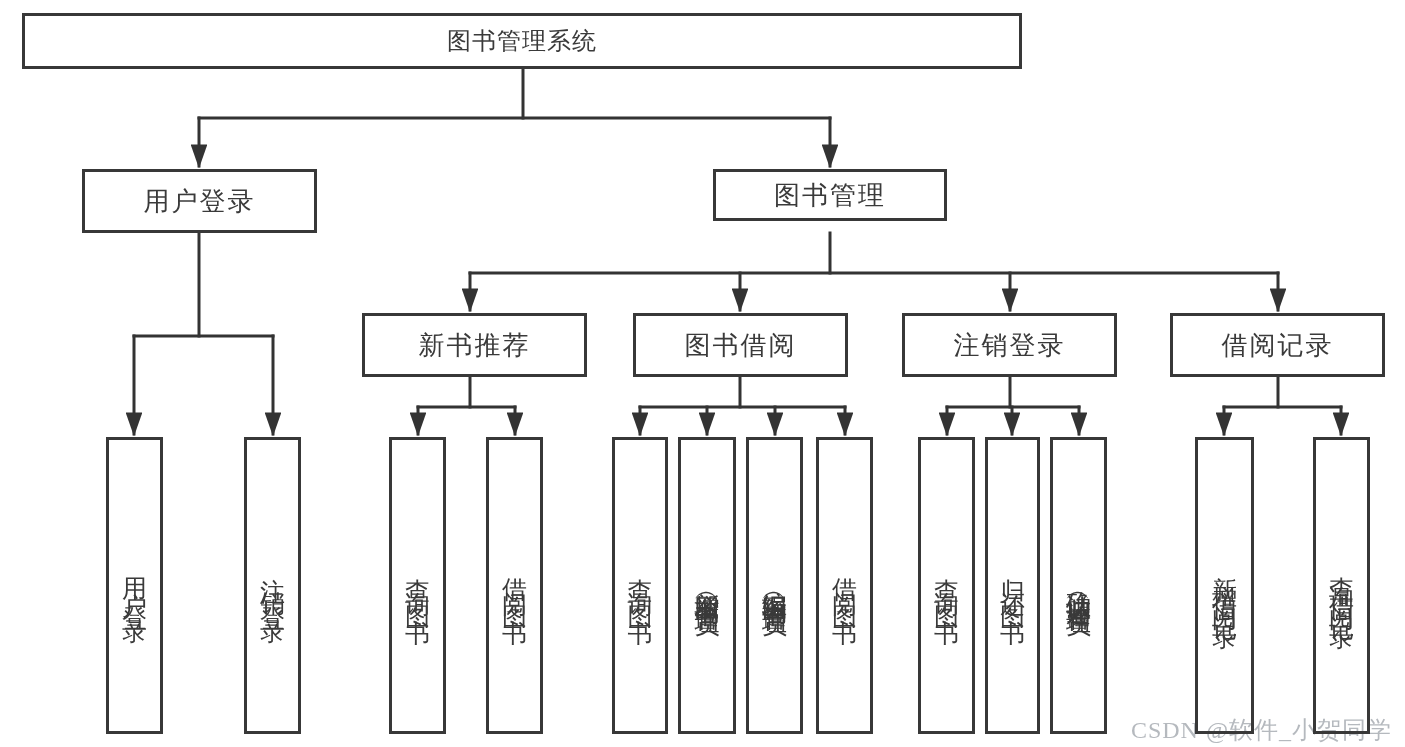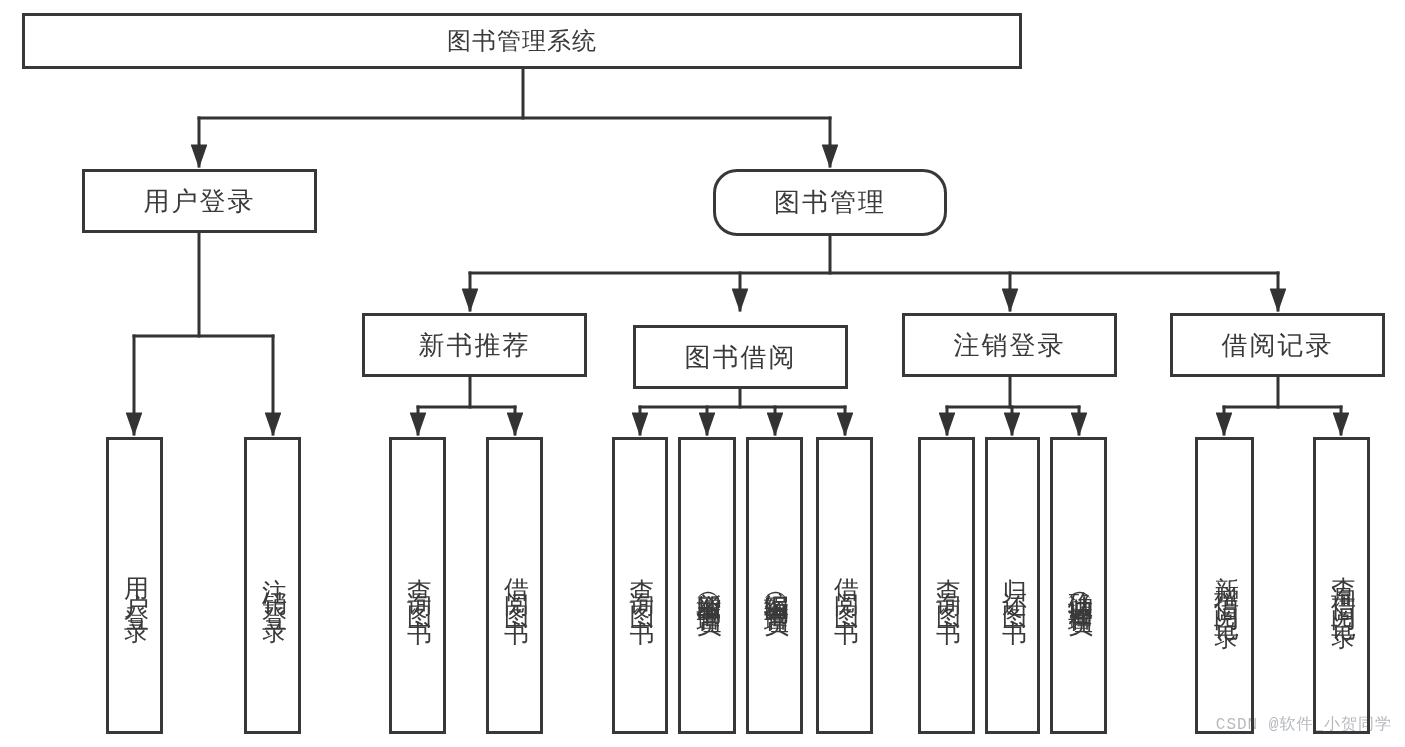--- a/index.html
+++ b/index.html
@@ -1,37 +1,37 @@
 <!DOCTYPE html>
 <html><head>
 <meta charset="utf-8">
 <style>
   html, body { margin:0; padding:0; background:#ffffff; }
   .stage {
     position:relative; width:1405px; height:747px; background:#ffffff;
-    font-family:Liberation Mono, monospace; overflow:hidden;
+    font-family:Liberation Serif, serif; overflow:hidden;
   }
   .connectors { position:absolute; left:0; top:0; }
   .node {
     position:absolute; box-sizing:border-box; background:#ffffff;
     border:3px solid #383838; display:flex; align-items:center; justify-content:center;
     color:#3a3a3a;
   }
   .h-label { font-size:26px; letter-spacing:2px; white-space:nowrap; }
   .root-label { font-size:24px; letter-spacing:1px; }
   .v-label {
     writing-mode:vertical-rl; text-orientation:mixed;
     font-size:25px; line-height:1; white-space:nowrap;
   }
   .ls4 { letter-spacing:14px; }
   .ls6 { letter-spacing:10px; }
   .ls9 { letter-spacing:3px; }
   .watermark {
     position:absolute; right:13px; top:714px;
-    font-size:16px; letter-spacing:1px; color:#b5b9be;
+    font-size:24px; letter-spacing:1px; color:#b5b9be;
     mix-blend-mode:darken; white-space:nowrap;
   }
 </style>
 </head>
 <body>
 
 <div class="stage">
 
   <svg class="connectors" width="1405" height="747" viewBox="0 0 1405 747" xmlns="http://www.w3.org/2000/svg">
     <defs>
@@ -83,28 +83,28 @@
     </g>
   </svg>
 
   <div class="node" style="left:22px; top:13px; width:1000px; height:56px;">
     <span class="h-label root-label">图书管理系统</span>
   </div>
 
   <div class="node" style="left:82px; top:169px; width:235px; height:64px;">
     <span class="h-label">用户登录</span>
   </div>
-  <div class="node" style="left:713px; top:169px; width:234px; height:67px;border-radius:24px;">
+  <div class="node" style="left:713px; top:169px; width:234px; height:52px;">
     <span class="h-label">图书管理</span>
   </div>
 
   <div class="node" style="left:362px; top:313px; width:225px; height:64px;">
     <span class="h-label">新书推荐</span>
   </div>
-  <div class="node" style="left:633px; top:313px; width:215px; height:64px;margin-top:12px;">
+  <div class="node" style="left:633px; top:313px; width:215px; height:64px;">
     <span class="h-label">图书借阅</span>
   </div>
   <div class="node" style="left:902px; top:313px; width:215px; height:64px;">
     <span class="h-label">注销登录</span>
   </div>
   <div class="node" style="left:1170px; top:313px; width:215px; height:64px;">
     <span class="h-label">借阅记录</span>
   </div>
 
   <div class="node" style="left:106px; top:437px; width:57px; height:297px;">

